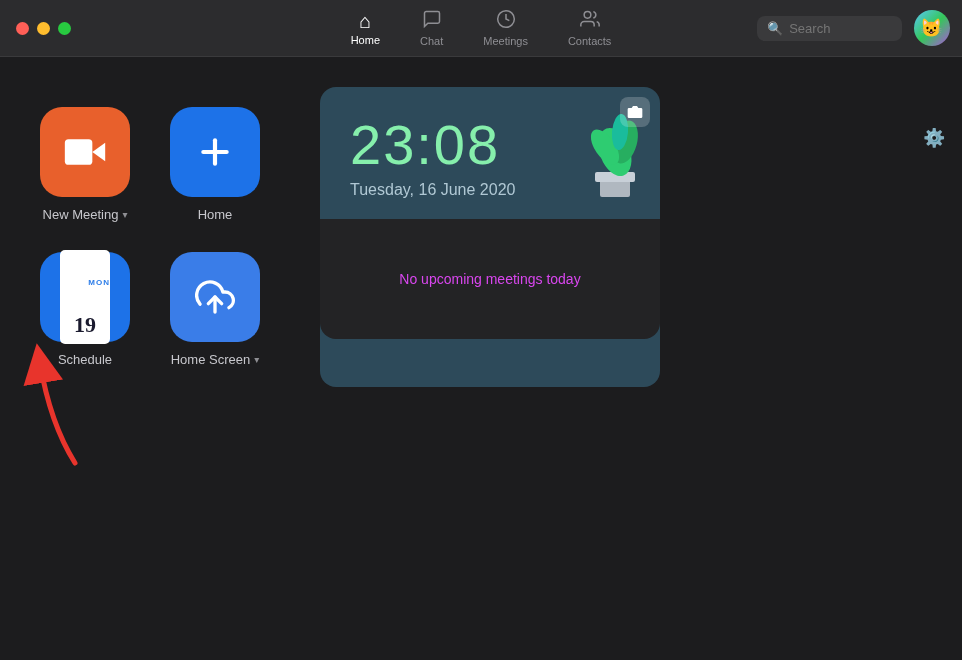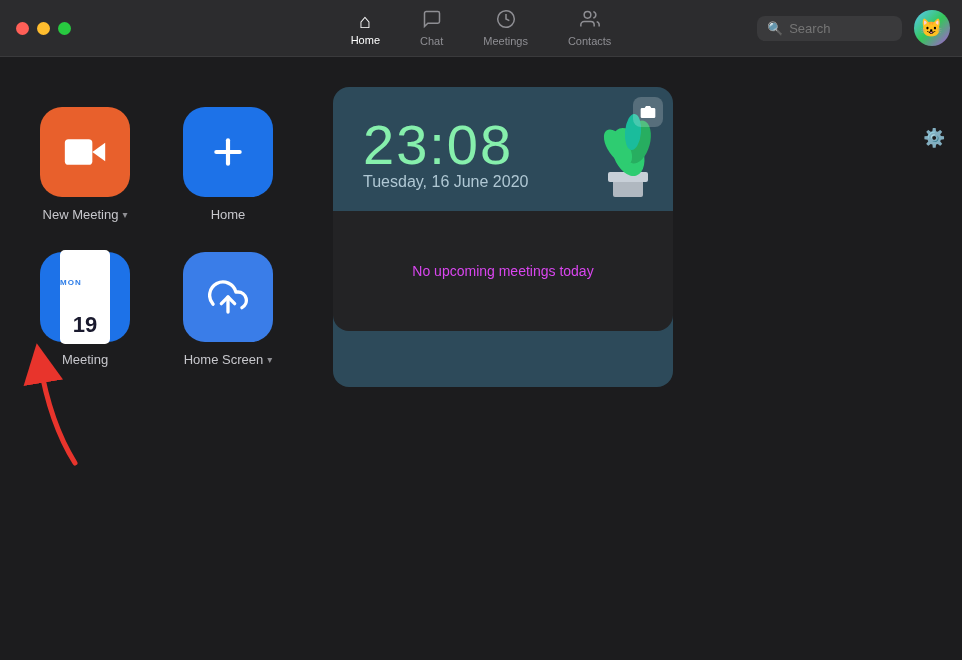--- a/index.html
+++ b/index.html
@@ -130,21 +130,21 @@
       height: calc(660px - 57px);
       padding: 30px 40px;
       gap: 60px;
       align-items: flex-start;
     }
 
     
     .action-grid {
       display: grid;
       grid-template-columns: 1fr 1fr;
-      gap: 30px 53px;
+      gap: 30px 40px;
       padding-top: 20px;
       position: relative;
     }
 
     .action-item {
       display: flex;
       flex-direction: column;
       align-items: center;
       gap: 10px;
       cursor: pointer;
@@ -203,20 +203,21 @@
       font-size: 56px;
       font-weight: 300;
       color: #86efac;
       letter-spacing: 2px;
       line-height: 1;
     }
 
     .clock-date {
       font-size: 16px;
       color: #b0c8d4;
+      margin-top: 8px;
     }
 
     .camera-icon {
       position: absolute;
       top: 10px;
       right: 10px;
       background: rgba(255,255,255,0.2);
       border-radius: 8px;
       width: 30px;
       height: 30px;
@@ -325,29 +326,29 @@
           <line x1="5" y1="12" x2="19" y2="12" stroke="white" stroke-width="2.5" stroke-linecap="round"></line>
         </svg>
       </div>
       <div class="action-label">
         <span>Home</span>
       </div>
     </div>
 
     <div class="action-item" style="position:relative;">
       <div class="action-btn btn-blue" style="background: #1d72e8; flex-direction: column; gap: 0; padding: 12px;">
-        <div style="background: #fff; border-radius: 5px 5px 0 0; width: 50px; padding: 2px 0; text-align: left;">
+        <div style="background: #fff; border-radius: 5px 5px 0 0; width: 50px; padding: 2px 0; text-align: right;">
           <span style="color: #2d7de8; font-size: 8px; font-weight: 700; letter-spacing: 1px;">MON</span>
         </div>
         <div style="background: #fff; border-radius: 0 0 5px 5px; width: 50px; padding: 3px 0; text-align: center;">
-          <span style="color: #1a1a2e; font-size: 22px; font-weight: 700; line-height: 1;">19</span>
+          <span style="color: #1a1a2e; font-size: 22px; font-weight: 700; line-height: 1; font-family: Liberation Serif, serif;">19</span>
         </div>
       </div>
       <div class="action-label">
-        <span>Meeting</span>
+        <span>Schedule</span>
       </div>
 
       <div style="position: absolute; bottom: -110px; left: -20px; pointer-events: none;">
         <svg width="90" height="130" viewBox="0 0 90 130">
           <defs>
             <marker id="arrowhead" markerWidth="8" markerHeight="8" refX="4" refY="4" orient="auto">
               <polygon points="0 0, 8 4, 0 8" fill="#e8342c"></polygon>
             </marker>
           </defs>
           <path d="M 55 120 Q 30 80 20 20" stroke="#e8342c" stroke-width="5" fill="none" stroke-linecap="round" marker-end="url(#arrowhead)"></path>

